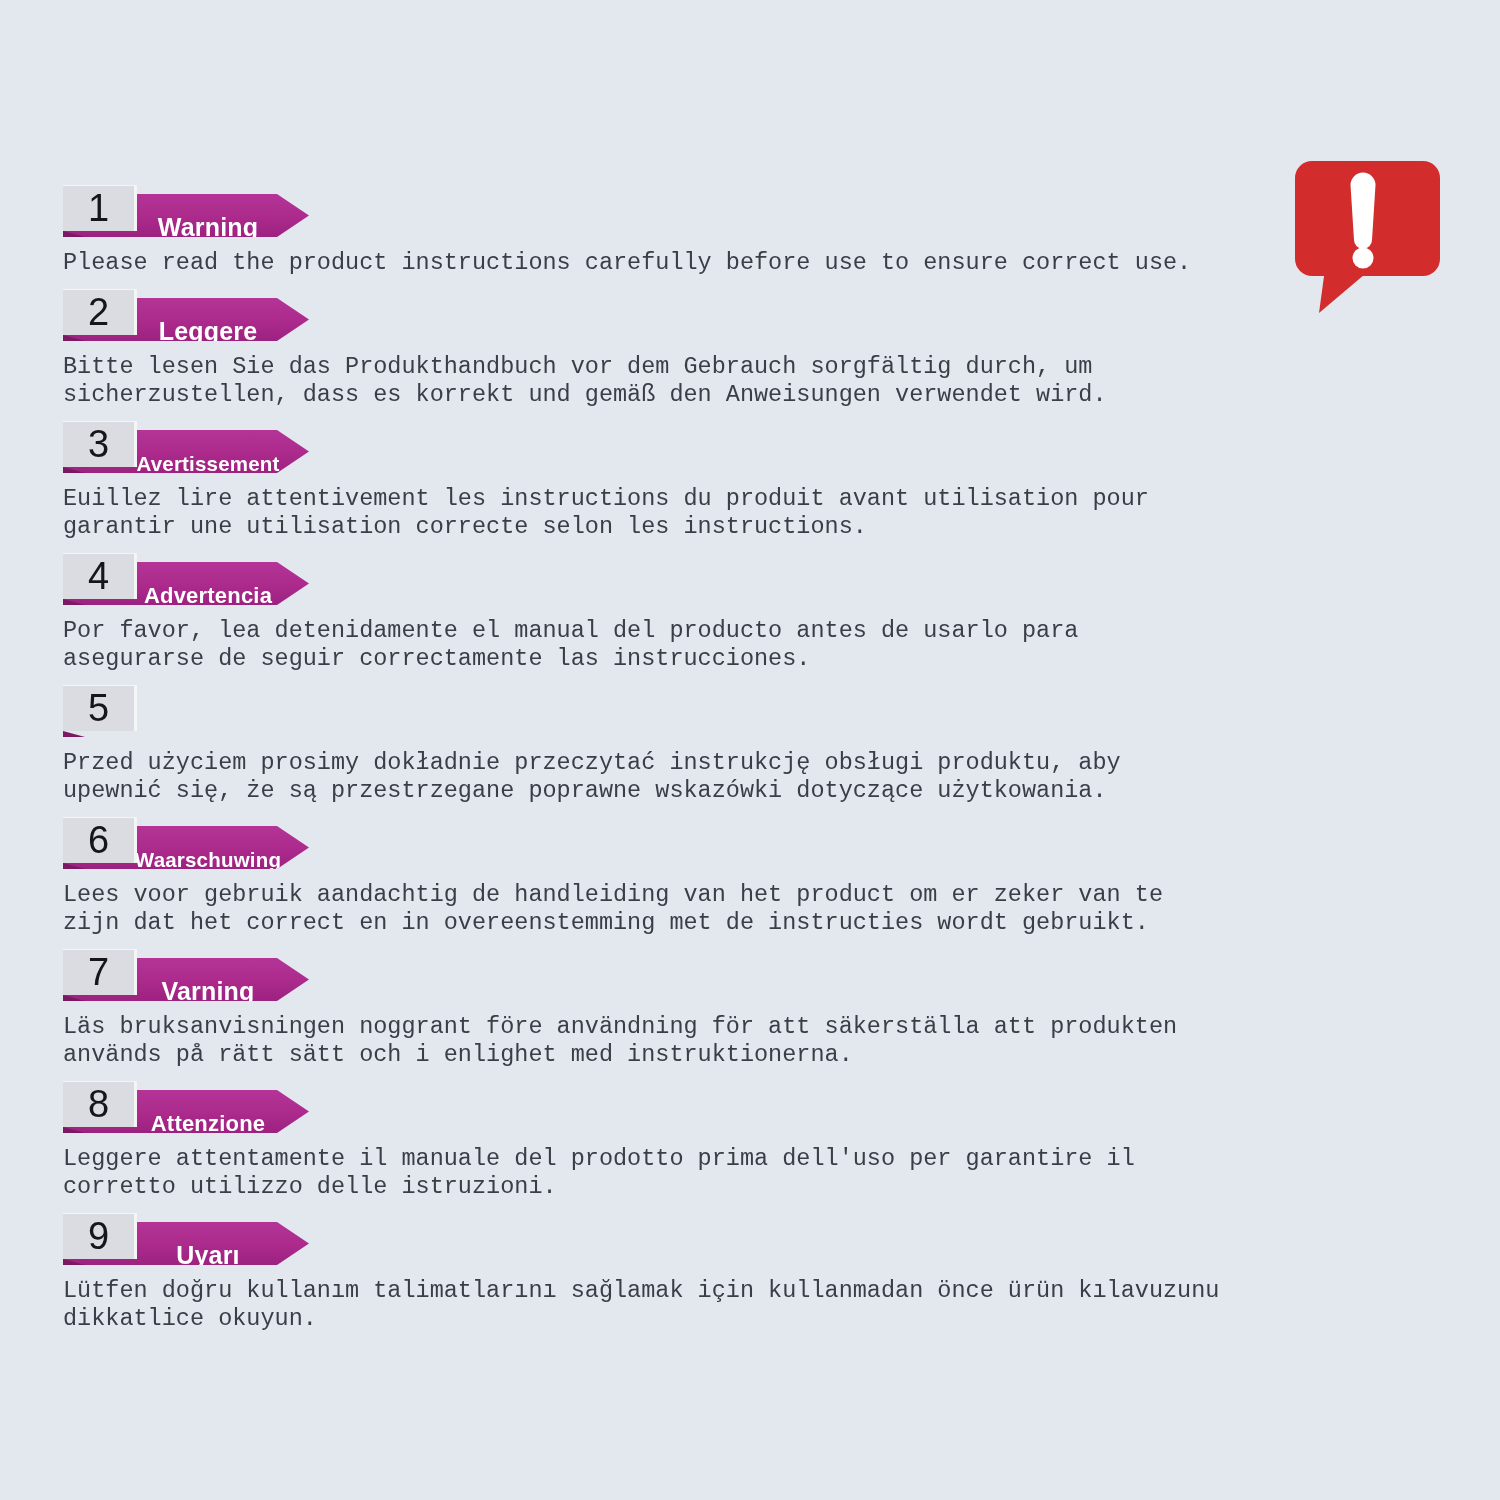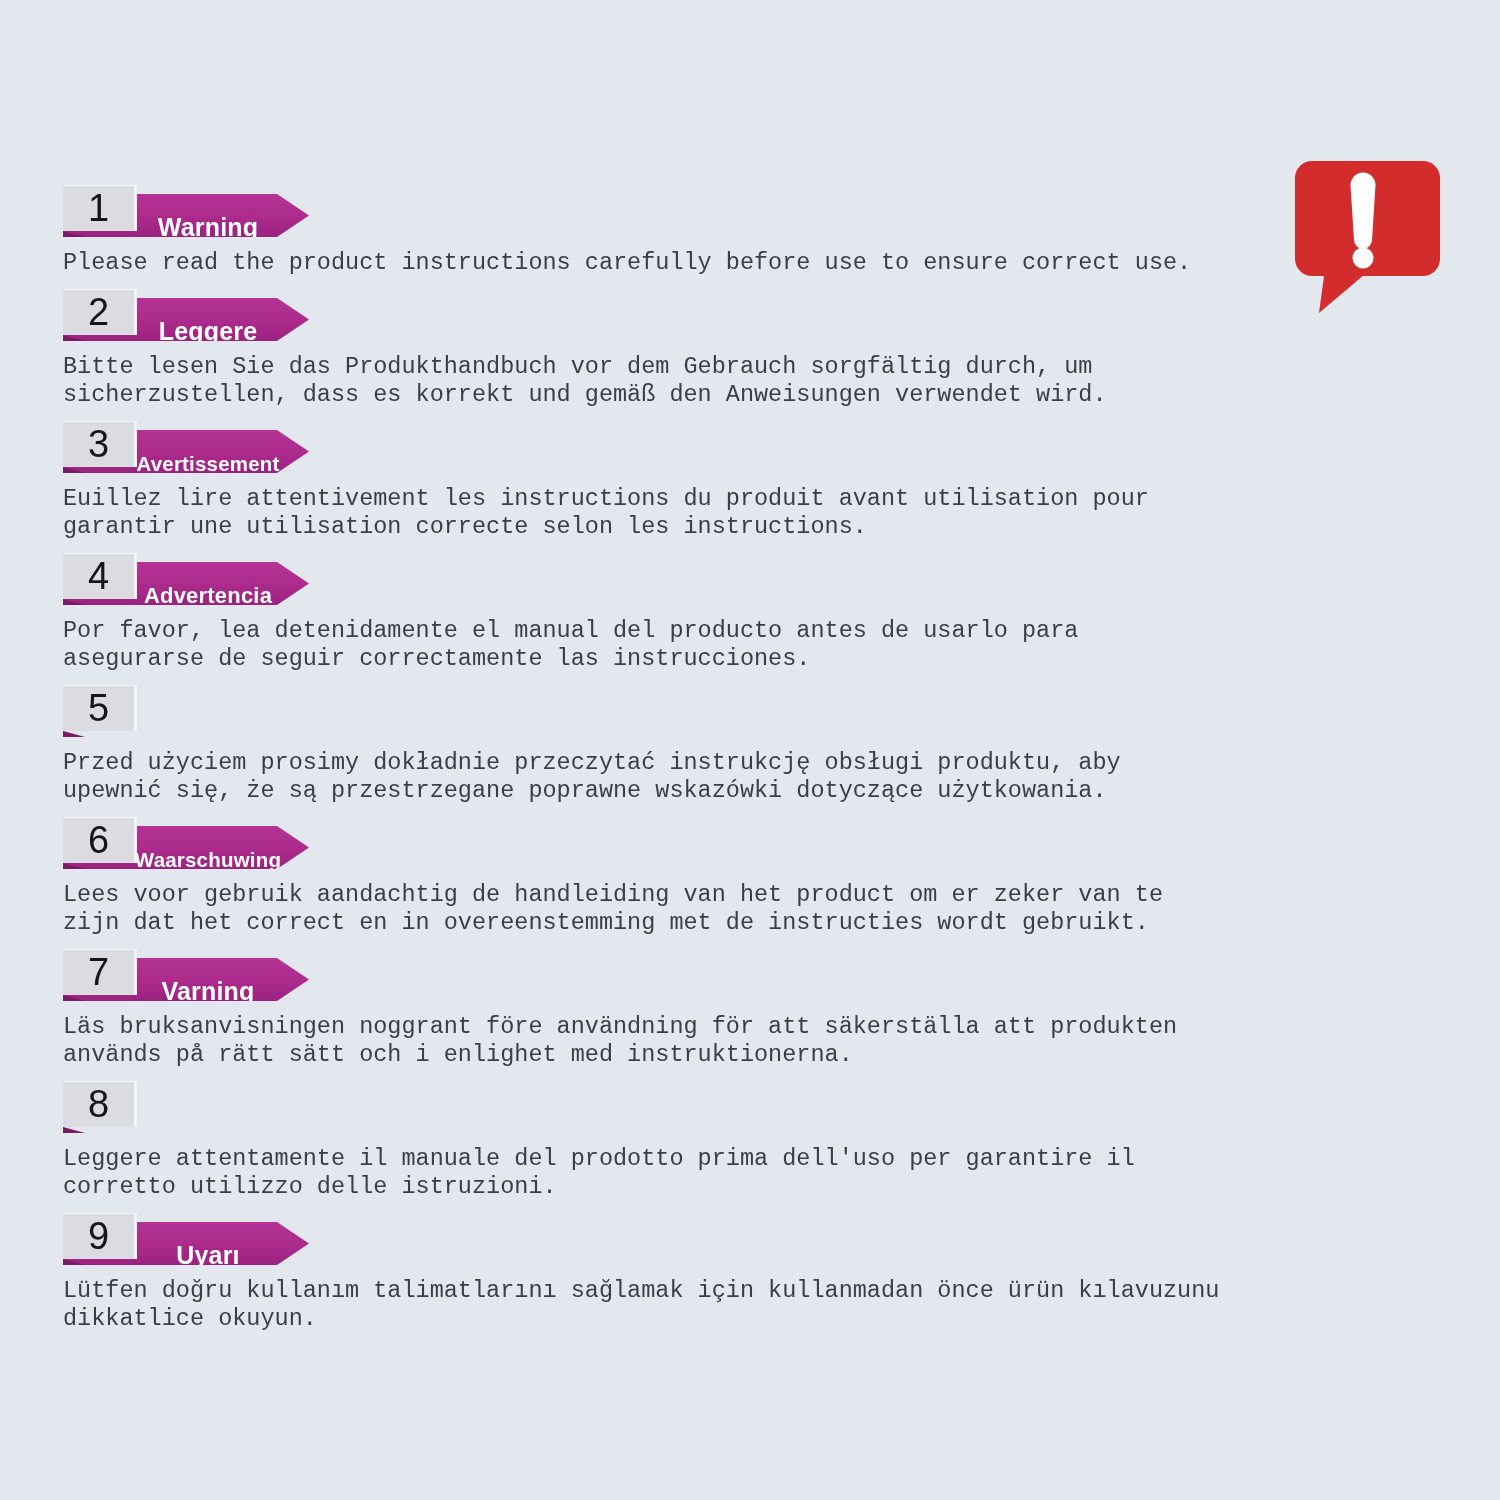--- a/index.html
+++ b/index.html
@@ -153,20 +153,23 @@
         <span class="ribbon-label">Varning</span>
       </div>
       <div class="fold"></div>
       <div class="numbox">7</div>
     </div>
     <p class="para">Läs bruksanvisningen noggrant före användning för att säkerställa att produkten används på rätt sätt och i enlighet med instruktionerna.</p>
   </div>
 
   <div class="section">
     <div class="badge">
+      <div class="ribbon">
+        <span class="ribbon-label len-med">Attenzione</span>
+      </div>
       <div class="fold"></div>
       <div class="numbox">8</div>
     </div>
     <p class="para">Leggere attentamente il manuale del prodotto prima dell'uso per garantire il corretto utilizzo delle istruzioni.</p>
   </div>
 
   <div class="section">
     <div class="badge">
       <div class="ribbon">
         <span class="ribbon-label">Uyarı</span>

